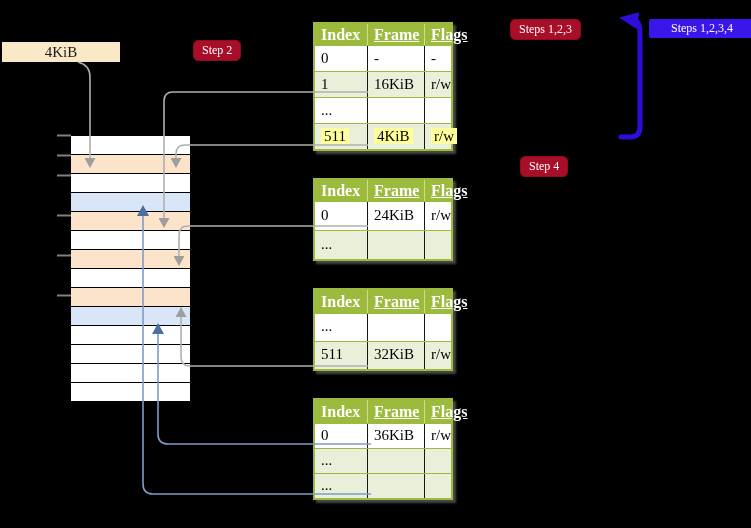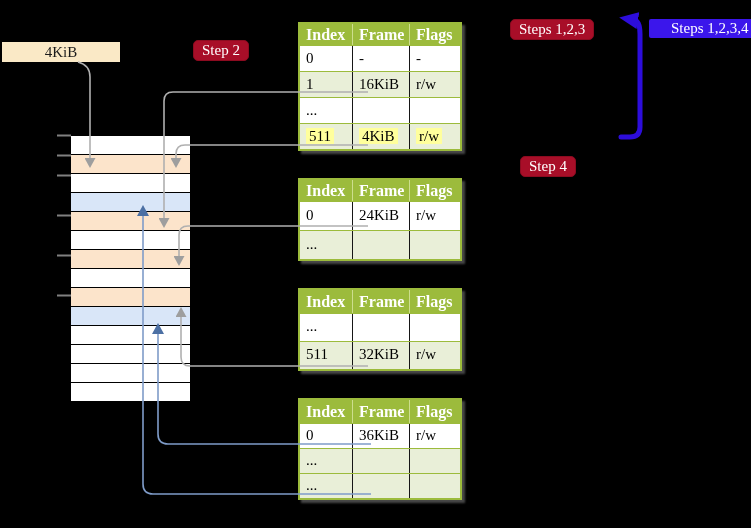--- a/index.html
+++ b/index.html
@@ -11,21 +11,21 @@
 
   
   .cream-box{
     position:absolute; left:2px; top:42px; width:118px; height:20px;
     background:var(--cream,#fae9c6); color:#1a1a1a; font-size:15px;
     text-align:center; line-height:20px;
   }
 
   
   .badge{
-    position:absolute; color:#fff; font-size:15px; line-height:17px;
+    position:absolute; color:#fff; font-size:12px; line-height:17px;
     padding:1px 8px; white-space:nowrap;
   }
   .badge.red{ background:var(--crimson,#a80e28); border:1px solid #8c0b20; border-radius:5px;}
   .badge.blue{ background:var(--label-blue,#3b16eb); border-radius:2px; padding:1px 22px;}
   #badge-step0   {left:193px; top:40px;}
   #badge-steps123{left:510px; top:19px;}
   #badge-steps1234{left:649px; top:19px;}
   #badge-step4   {left:520px; top:156px;}
 
   
@@ -33,31 +33,31 @@
     position:absolute; left:71px; top:135px; width:119px;
     border-top:1px solid #000;
   }
   .mcell{height:19px; border-bottom:1px solid #000;}
   .fill-white{background:#ffffff;}
   .fill-peach{background:var(--peach,#fce4cb);}
   .fill-blue {background:var(--light-blue,#d9e6f8);}
 
   
   .ptable{
-    position:absolute; left:298px; width:164px; background:#7f1d1d;
+    position:absolute; left:313px; width:140px; background:#7f1d1d;
     border:2px solid var(--header-green,#9cbb3c);
     box-shadow:3px 3px 2px rgba(130,130,130,.55);
   }
   .thead,.trow{display:grid; grid-template-columns:52px 57px 55px;}
   .thead{background:var(--header-green,#9cbb3c);}
   .thead div{
     color:#fff; font-weight:bold; font-size:16px; padding-left:6px;
     overflow:hidden;
   }
-  .thead div + div{border-left:1px solid #cdde8e;}
+  .thead div + div{border-left:1px solid #cdde8e;text-decoration:underline;}
   .trow{border-top:1px solid var(--header-green,#9cbb3c); background:#fff;}
   .trow.shade{background:var(--row-green,#e9efd8);}
   .trow div{font-size:15px; color:#000; padding-left:6px; overflow:hidden; white-space:nowrap;}
   .trow div + div{border-left:1px solid #161616;}
   .hl{background:var(--highlight-yellow,#ffff9c); padding:0 3px;}
 
   
   .t1 .thead div{height:21px; line-height:21px;} .t1 .trow div{height:25px; line-height:24px;}
   .t2 .thead div{height:21px; line-height:21px;} .t2 .trow div{height:28px; line-height:26px;}
   .t3 .thead div{height:23px; line-height:23px;} .t3 .trow div{height:27px; line-height:25px;}

